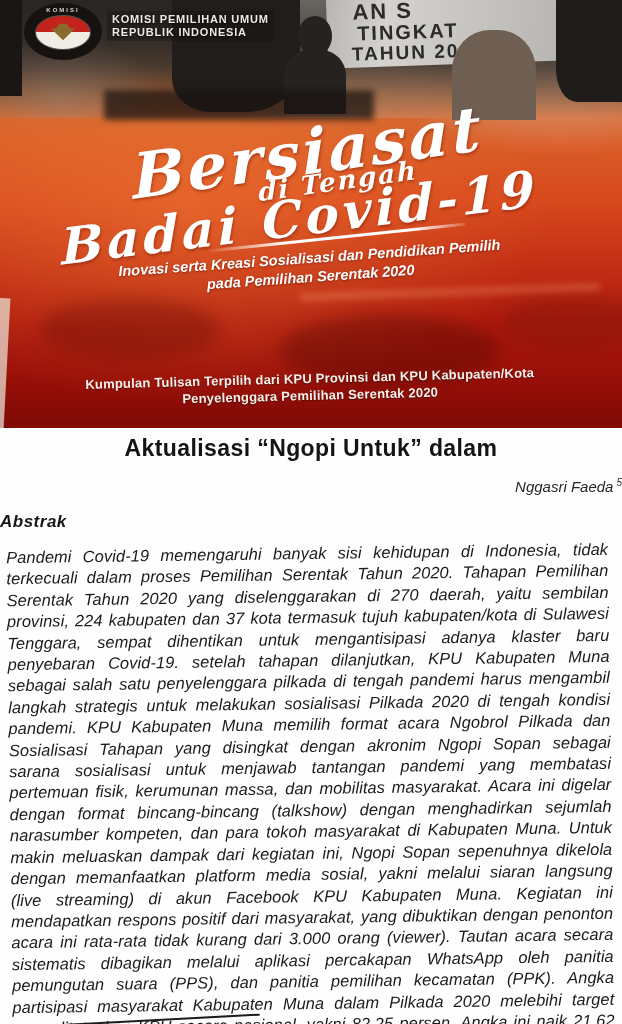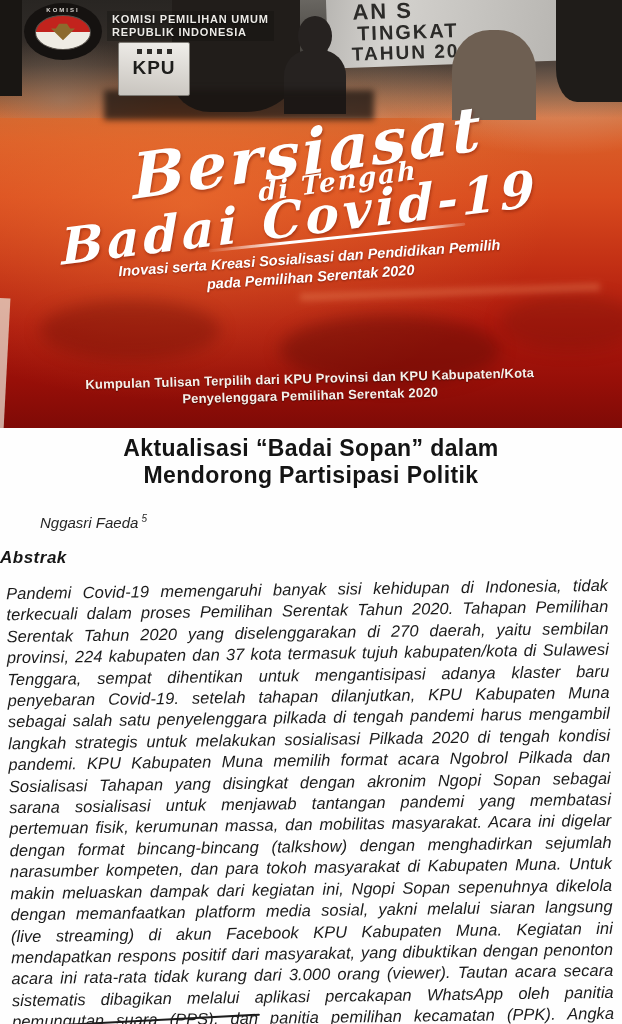--- a/index.html
+++ b/index.html
@@ -99,21 +99,21 @@
     background:#e8ddd0; opacity:0.75; transform:rotate(3deg); }
 
   .cover-footer { position:absolute; left:30px; top:371px; width:560px; text-align:center;
     transform:rotate(-1.5deg); color:#f5f0ea; font-weight:bold; font-size:13px;
     line-height:16.5px; letter-spacing:0.2px; text-shadow:0 1px 1px rgba(0,0,0,0.4); }
 
   
   .article { position:absolute; left:0; top:428px; width:622px; height:596px; background:#fefefe; }
   .a-title { margin-top:7px; text-align:center; font-weight:bold; font-size:23px;
     line-height:27px; color:#141414; letter-spacing:0.4px; }
-  .a-author { margin-top:24px; text-align:left; font-style:italic; font-size:15px; color:#262626;padding-left:40px; }
+  .a-author { margin-top:15px; text-align:right; font-style:italic; font-size:15px; color:#262626;padding-left:40px; }
   .a-author sup { font-size:10px; margin-left:3px; }
   .a-abs-heading { margin-top:17px; text-align:left; font-weight:bold;
     font-style:italic; font-size:17px; color:#161616; letter-spacing:0.5px; }
   .a-body { margin:11px 10px 0 10px; font-style:italic; font-size:16.4px;
     line-height:21.4px; text-align:justify; color:#1b1b1b;
     letter-spacing:0.1px; word-spacing:1px; transform:rotate(-0.8deg); }
   .footnote-rule { position:absolute; left:55px; bottom:3px; width:205px; height:2px;
     background:#1c1c1c; border-radius:2px; transform:rotate(-3deg); }
 </style>
 </head>
@@ -146,29 +146,20 @@
       <div class="kpu-flag">
         <div class="garuda"></div>
       </div>
     </div>
 
     <div class="agency">
       <div>KOMISI PEMILIHAN UMUM</div>
       <div>REPUBLIK INDONESIA</div>
     </div>
 
-    <div class="ballot">
-      <div class="ballot-dots">
-          <i></i>
-          <i></i>
-          <i></i>
-          <i></i>
-        </div>
-      <div class="ballot-label">KPU</div>
-    </div>
 
     <div class="script t1">Bersiasat</div>
     <div class="script t2">di Tengah</div>
     <div class="script t3">Badai Covid-19</div>
     <div class="swoosh"></div>
 
     <div class="subtitle">
       <div>Inovasi serta Kreasi Sosialisasi dan Pendidikan Pemilih</div>
       <div>pada Pemilihan Serentak 2020</div>
     </div>
@@ -180,22 +171,21 @@
     <div class="page-edge"></div>
 
     <div class="cover-footer">
       <div>Kumpulan Tulisan Terpilih dari KPU Provinsi dan KPU Kabupaten/Kota</div>
       <div>Penyelenggara Pemilihan Serentak 2020</div>
     </div>
   </div>
 
   <div class="article">
     <div class="a-title">
-      <div>Aktualisasi “Badai Sopan” dalam</div>
-      <div>Mendorong Partisipasi Politik</div>
+      <div>Aktualisasi “Ngopi Untuk” dalam</div>
     </div>
 
     <div class="a-author">
       <span>Nggasri Faeda</span><sup>5</sup>
     </div>
 
     <div class="a-abs-heading">Abstrak</div>
 
     <p class="a-body">Pandemi Covid-19 memengaruhi banyak sisi kehidupan di Indonesia, tidak terkecuali dalam proses Pemilihan Serentak Tahun 2020. Tahapan Pemilihan Serentak Tahun 2020 yang diselenggarakan di 270 daerah, yaitu sembilan provinsi, 224 kabupaten dan 37 kota termasuk tujuh kabupaten/kota di Sulawesi Tenggara, sempat dihentikan untuk mengantisipasi adanya klaster baru penyebaran Covid-19. setelah tahapan dilanjutkan, KPU Kabupaten Muna sebagai salah satu penyelenggara pilkada di tengah pandemi harus mengambil langkah strategis untuk melakukan sosialisasi Pilkada 2020 di tengah kondisi pandemi. KPU Kabupaten Muna memilih format acara Ngobrol Pilkada dan Sosialisasi Tahapan yang disingkat dengan akronim Ngopi Sopan sebagai sarana sosialisasi untuk menjawab tantangan pandemi yang membatasi pertemuan fisik, kerumunan massa, dan mobilitas masyarakat. Acara ini digelar dengan format bincang-bincang (talkshow) dengan menghadirkan sejumlah narasumber kompeten, dan para tokoh masyarakat di Kabupaten Muna. Untuk makin meluaskan dampak dari kegiatan ini, Ngopi Sopan sepenuhnya dikelola dengan memanfaatkan platform media sosial, yakni melalui siaran langsung (live streaming) di akun Facebook KPU Kabupaten Muna. Kegiatan ini mendapatkan respons positif dari masyarakat, yang dibuktikan dengan penonton acara ini rata-rata tidak kurang dari 3.000 orang (viewer). Tautan acara secara sistematis dibagikan melalui aplikasi percakapan WhatsApp oleh panitia pemungutan suara (PPS), dan panitia pemilihan kecamatan (PPK). Angka partisipasi masyarakat Kabupaten Muna dalam Pilkada 2020 melebihi target yang ditetapkan KPU secara nasional, yakni 82,25 persen. Angka ini naik 21,62 persen dibandingkan dengan Pilkada 2015 (60,63 persen). Sekalipun bukan merupakan faktor tunggal, kegiatan Ngopi Sopan yang diikuti ribuan orang setiap kali tayang diyakini turut berkontribusi meningkatkan partisipasi masyarakat.</p>
 

